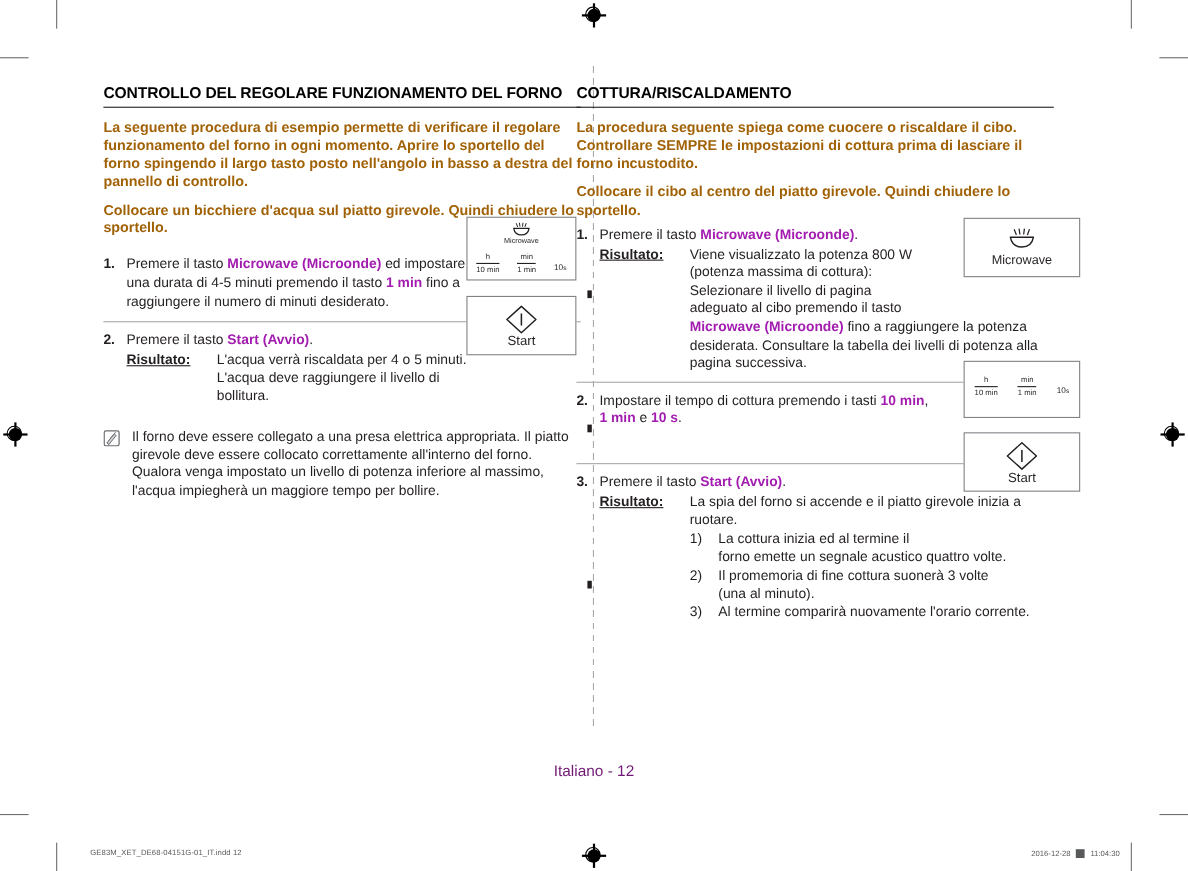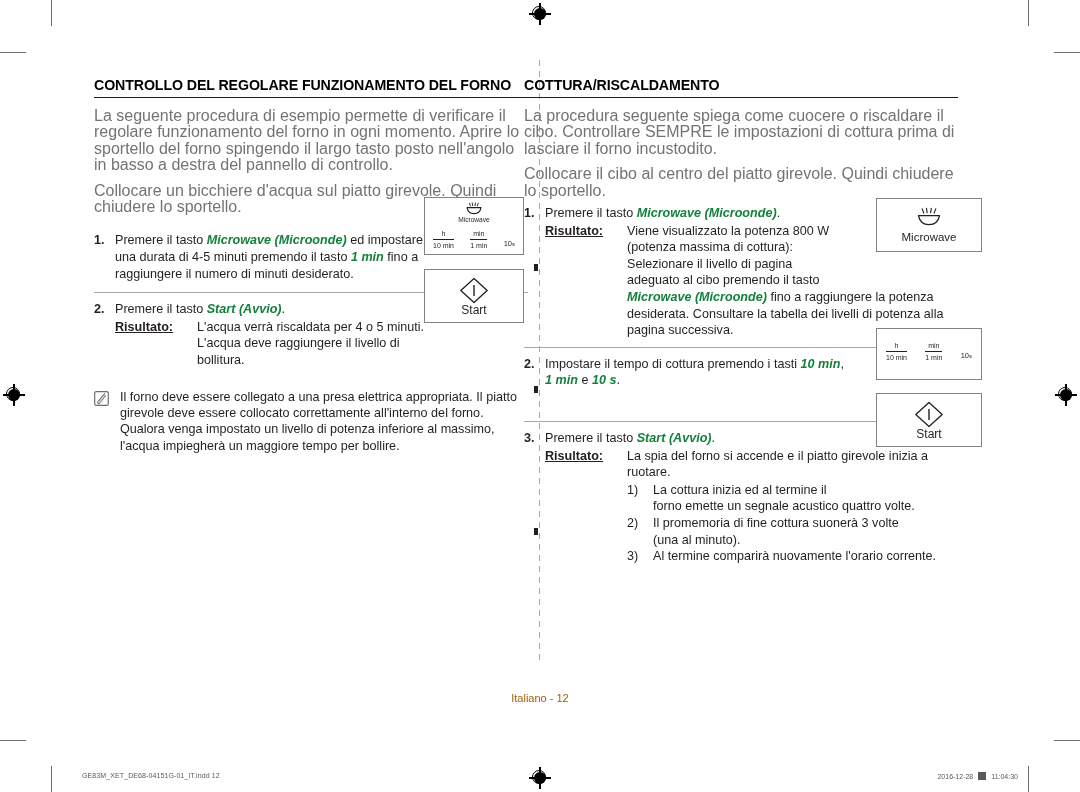--- a/index.html
+++ b/index.html
@@ -61,23 +61,24 @@
     color: #000;
   }
   .title-rule {
     border-bottom: 1.1px solid #231f20;
     width: 100%;
     margin-bottom: 10px;
   }
 
   p.para {
     margin: 0 0 9px 0;
-    font-size: 16px;
+    font-size: 13px;
     line-height: 16.4px;
-    color: #737373;
+    color: #a16207;
+    font-weight: bold;
   }
   p.para:last-child { margin-bottom: 0; }
 
   
   .step {
     position: relative;
     display: flex;
     font-size: 12.6px;
     line-height: 16.6px;
     margin-bottom: 2px;
@@ -97,21 +98,21 @@
     text-decoration: underline;
     color: #231f20;
   }
   .result-text { flex: 1 1 auto; }
 
   .sublist { margin: 0; padding: 0; list-style: none; }
   .sublist li { display: flex; }
   .sublist li .mk { flex: 0 0 26px; }
   .sublist li .tx { flex: 1 1 auto; }
 
-  b, strong { font-weight: bold; color: #15803d; font-style: italic; }
+  b, strong { font-weight: bold; color: #a21caf; }
 
   .hr {
     border-top: 1px solid #a7a9ac;
     margin: 7px 0 8px 0;
   }
 
   
   .keybox {
     position: absolute;
     border: 1px solid #808285;
@@ -187,22 +188,22 @@
     width: 4px;
     height: 7px;
     background: #231f20;
   }
 
   .folio {
     position: absolute;
     left: 0; top: 692px;
     width: 1080px;
     text-align: center;
-    font-size: 11px;
-    color: #a16207;
+    font-size: 14px;
+    color: #701a75;
   }
 
   .footer-left {
     position: absolute;
     left: 82px; top: 772px;
     font-size: 7px;
     color: #58595b;
     letter-spacing: 0.1px;
   }
   .footer-right {

